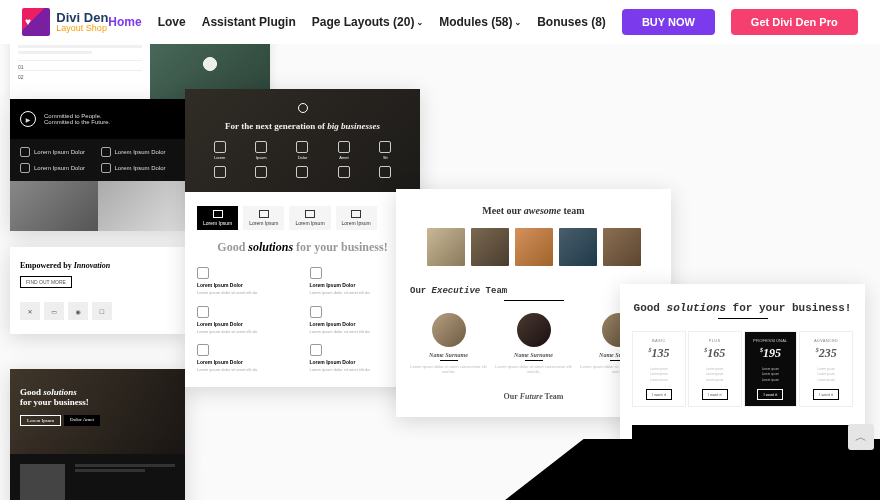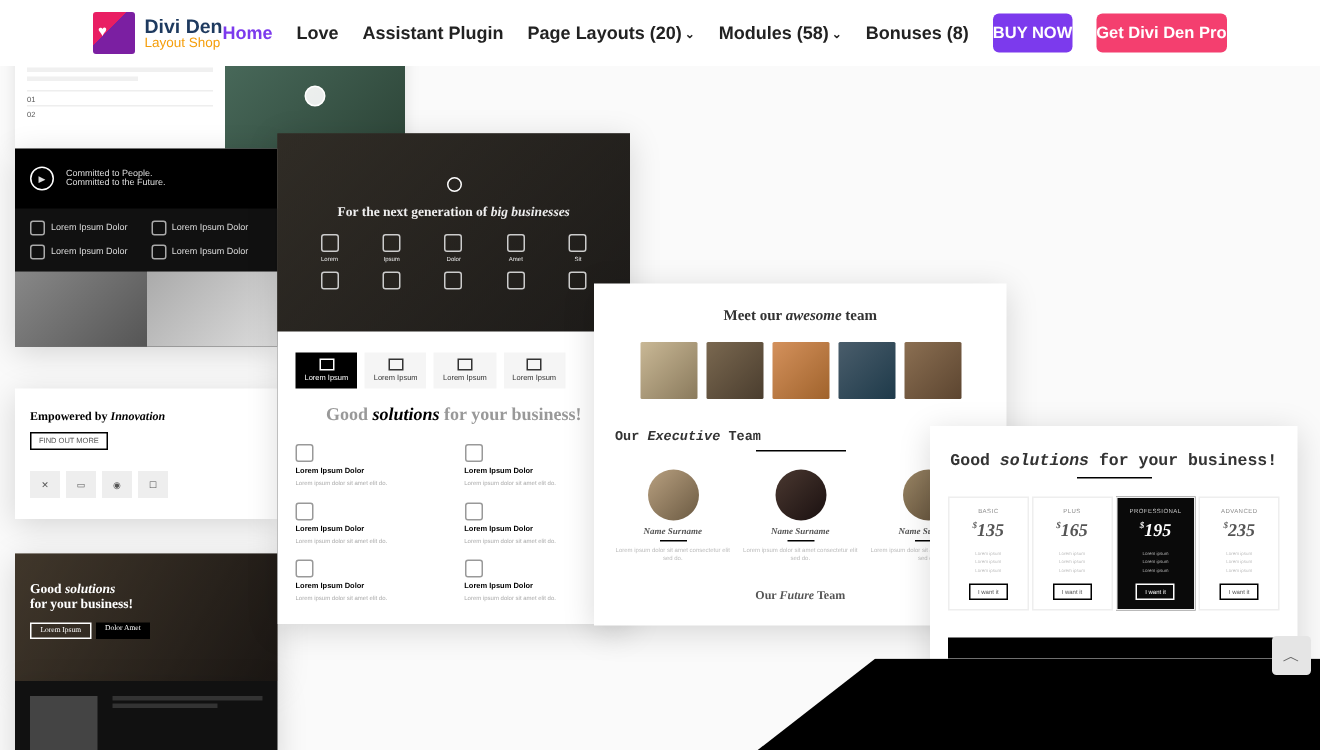--- a/index.html
+++ b/index.html
@@ -8,38 +8,38 @@
 .logo{display:flex;align-items:center;gap:6px}
 .logo-icon{width:28px;height:28px;background:linear-gradient(135deg,#e91e63 40%,#7b1fa2 40%);border-radius:2px;position:relative}
 .logo-icon::before{content:"♥";color:#fff;font-size:10px;position:absolute;left:3px;top:8px}
 .logo-text{line-height:1}
 .logo-title{font-size:13px;font-weight:700;color:#1e3a5f}
 .logo-sub{font-size:9px;color:#f59e0b}
 .nav{display:flex;align-items:center;gap:16px}
 .nav a{text-decoration:none;font-size:12px;font-weight:600;color:#222;display:flex;align-items:center;gap:2px}
 .nav a.active{color:#7c3aed}
 .chev{font-size:8px}
-.btn{padding:7px 0;border-radius:4px;font-size:11px;font-weight:700;color:#fff;border:none;cursor:pointer}
+.btn{padding:7px 20px;border-radius:4px;font-size:11px;font-weight:700;color:#fff;border:none;cursor:pointer}
 .btn-buy{background:#7c3aed}
 .btn-pro{background:#f43f6f}
 .canvas{position:relative;width:100%;height:460px}
 .card{position:absolute;background:#fff;box-shadow:0 4px 20px rgba(0,0,0,.15);font-size:6px;color:#555}
 
 
 .c1{left:10px;top:55px;width:175px;background:#000;color:#ddd}
 .c1 .top{display:flex;padding:12px 10px;gap:8px;align-items:center}
 .play-circle{width:16px;height:16px;border:1px solid #fff;border-radius:50%;display:flex;align-items:center;justify-content:center;font-size:6px}
 .c1 .imgs{display:flex}
 .c1 .img{flex:1;height:50px;background:linear-gradient(135deg,#888,#555)}
 .c1 .iconrow{display:grid;grid-template-columns:repeat(2,1fr);padding:8px 10px;gap:6px;background:#111}
 .icell{display:flex;gap:4px;align-items:center}
 .iicon{width:10px;height:10px;border:1px solid #aaa;border-radius:2px}
 
 
-.c1w{left:10px;top:215px;width:175px;background:#fff;padding:14px 10px}
+.c1w{left:10px;top:203px;width:175px;background:#fff;padding:14px 10px}
 .c1w h4{font-size:8px;color:#000;font-family:'Times New Roman',serif}
 .c1w h4 em{font-style:italic;font-weight:700}
 .c1w .btn-o{border:1px solid #000;padding:2px 5px;font-size:5px;margin-top:6px;display:inline-block}
 .icon-tiles{display:flex;gap:4px;margin-top:14px}
 .itile{width:20px;height:18px;background:#eee;display:flex;align-items:center;justify-content:center}
 
 
 .c1p{left:10px;top:325px;width:175px;height:85px;background:linear-gradient(rgba(0,0,0,.4),rgba(0,0,0,.4)),linear-gradient(120deg,#6b5b47,#2c2520);color:#fff;padding:18px 10px;font-family:'Times New Roman',serif}
 .c1p h4{font-size:9px}
 .c1p .btns{display:flex;gap:3px;margin-top:8px}
@@ -52,21 +52,21 @@
 
 
 .cstrip{left:10px;top:-15px;width:260px;height:70px;background:#fff;display:flex;box-shadow:0 2px 10px rgba(0,0,0,.1)}
 .cstrip .l{flex:1;padding:10px 8px}
 .cstrip .r{width:120px;background:linear-gradient(135deg,#4a6b5c,#2d4538);position:relative}
 .cstrip .pc{position:absolute;top:50%;left:50%;transform:translate(-50%,-50%);width:14px;height:14px;border:1px solid #fff;border-radius:50%;background:rgba(255,255,255,.9)}
 .cstrip .line{height:3px;background:#f0f0f0;margin-bottom:3px}
 
 
 .c2{left:185px;top:45px;width:235px;background:#1a1a1a;color:#eee}
-.c2 .hero{height:132px;background:linear-gradient(rgba(20,20,20,.6),rgba(20,20,20,.6)),linear-gradient(135deg,#5a5040,#2a2520);display:flex;flex-direction:column;align-items:center;justify-content:center;padding:12px;text-align:center}
+.c2 .hero{height:103px;background:linear-gradient(rgba(20,20,20,.6),rgba(20,20,20,.6)),linear-gradient(135deg,#5a5040,#2a2520);display:flex;flex-direction:column;align-items:center;justify-content:center;padding:12px;text-align:center}
 .c2 .hero h3{font-family:'Times New Roman',serif;font-size:9px;margin-bottom:10px}
 .c2 .hero h3 em{font-style:italic;font-weight:700}
 .igrid{display:grid;grid-template-columns:repeat(5,1fr);gap:8px;width:100%;padding:0 6px}
 .igrid .ic{display:flex;flex-direction:column;align-items:center;gap:2px;font-size:4px}
 .igrid .ig{width:12px;height:12px;border:1px solid #ccc;border-radius:2px}
 .c2w{background:#fff;padding:14px 12px;color:#333}
 .c2w .tabs{display:flex;gap:5px;margin-bottom:10px}
 .c2w .tab{padding:4px 6px;background:#f5f5f5;font-size:5px;display:flex;flex-direction:column;align-items:center;gap:2px}
 .c2w .tab.act{background:#000;color:#fff}
 .c2w .tab .ti{width:10px;height:8px;border:1px solid currentColor}

